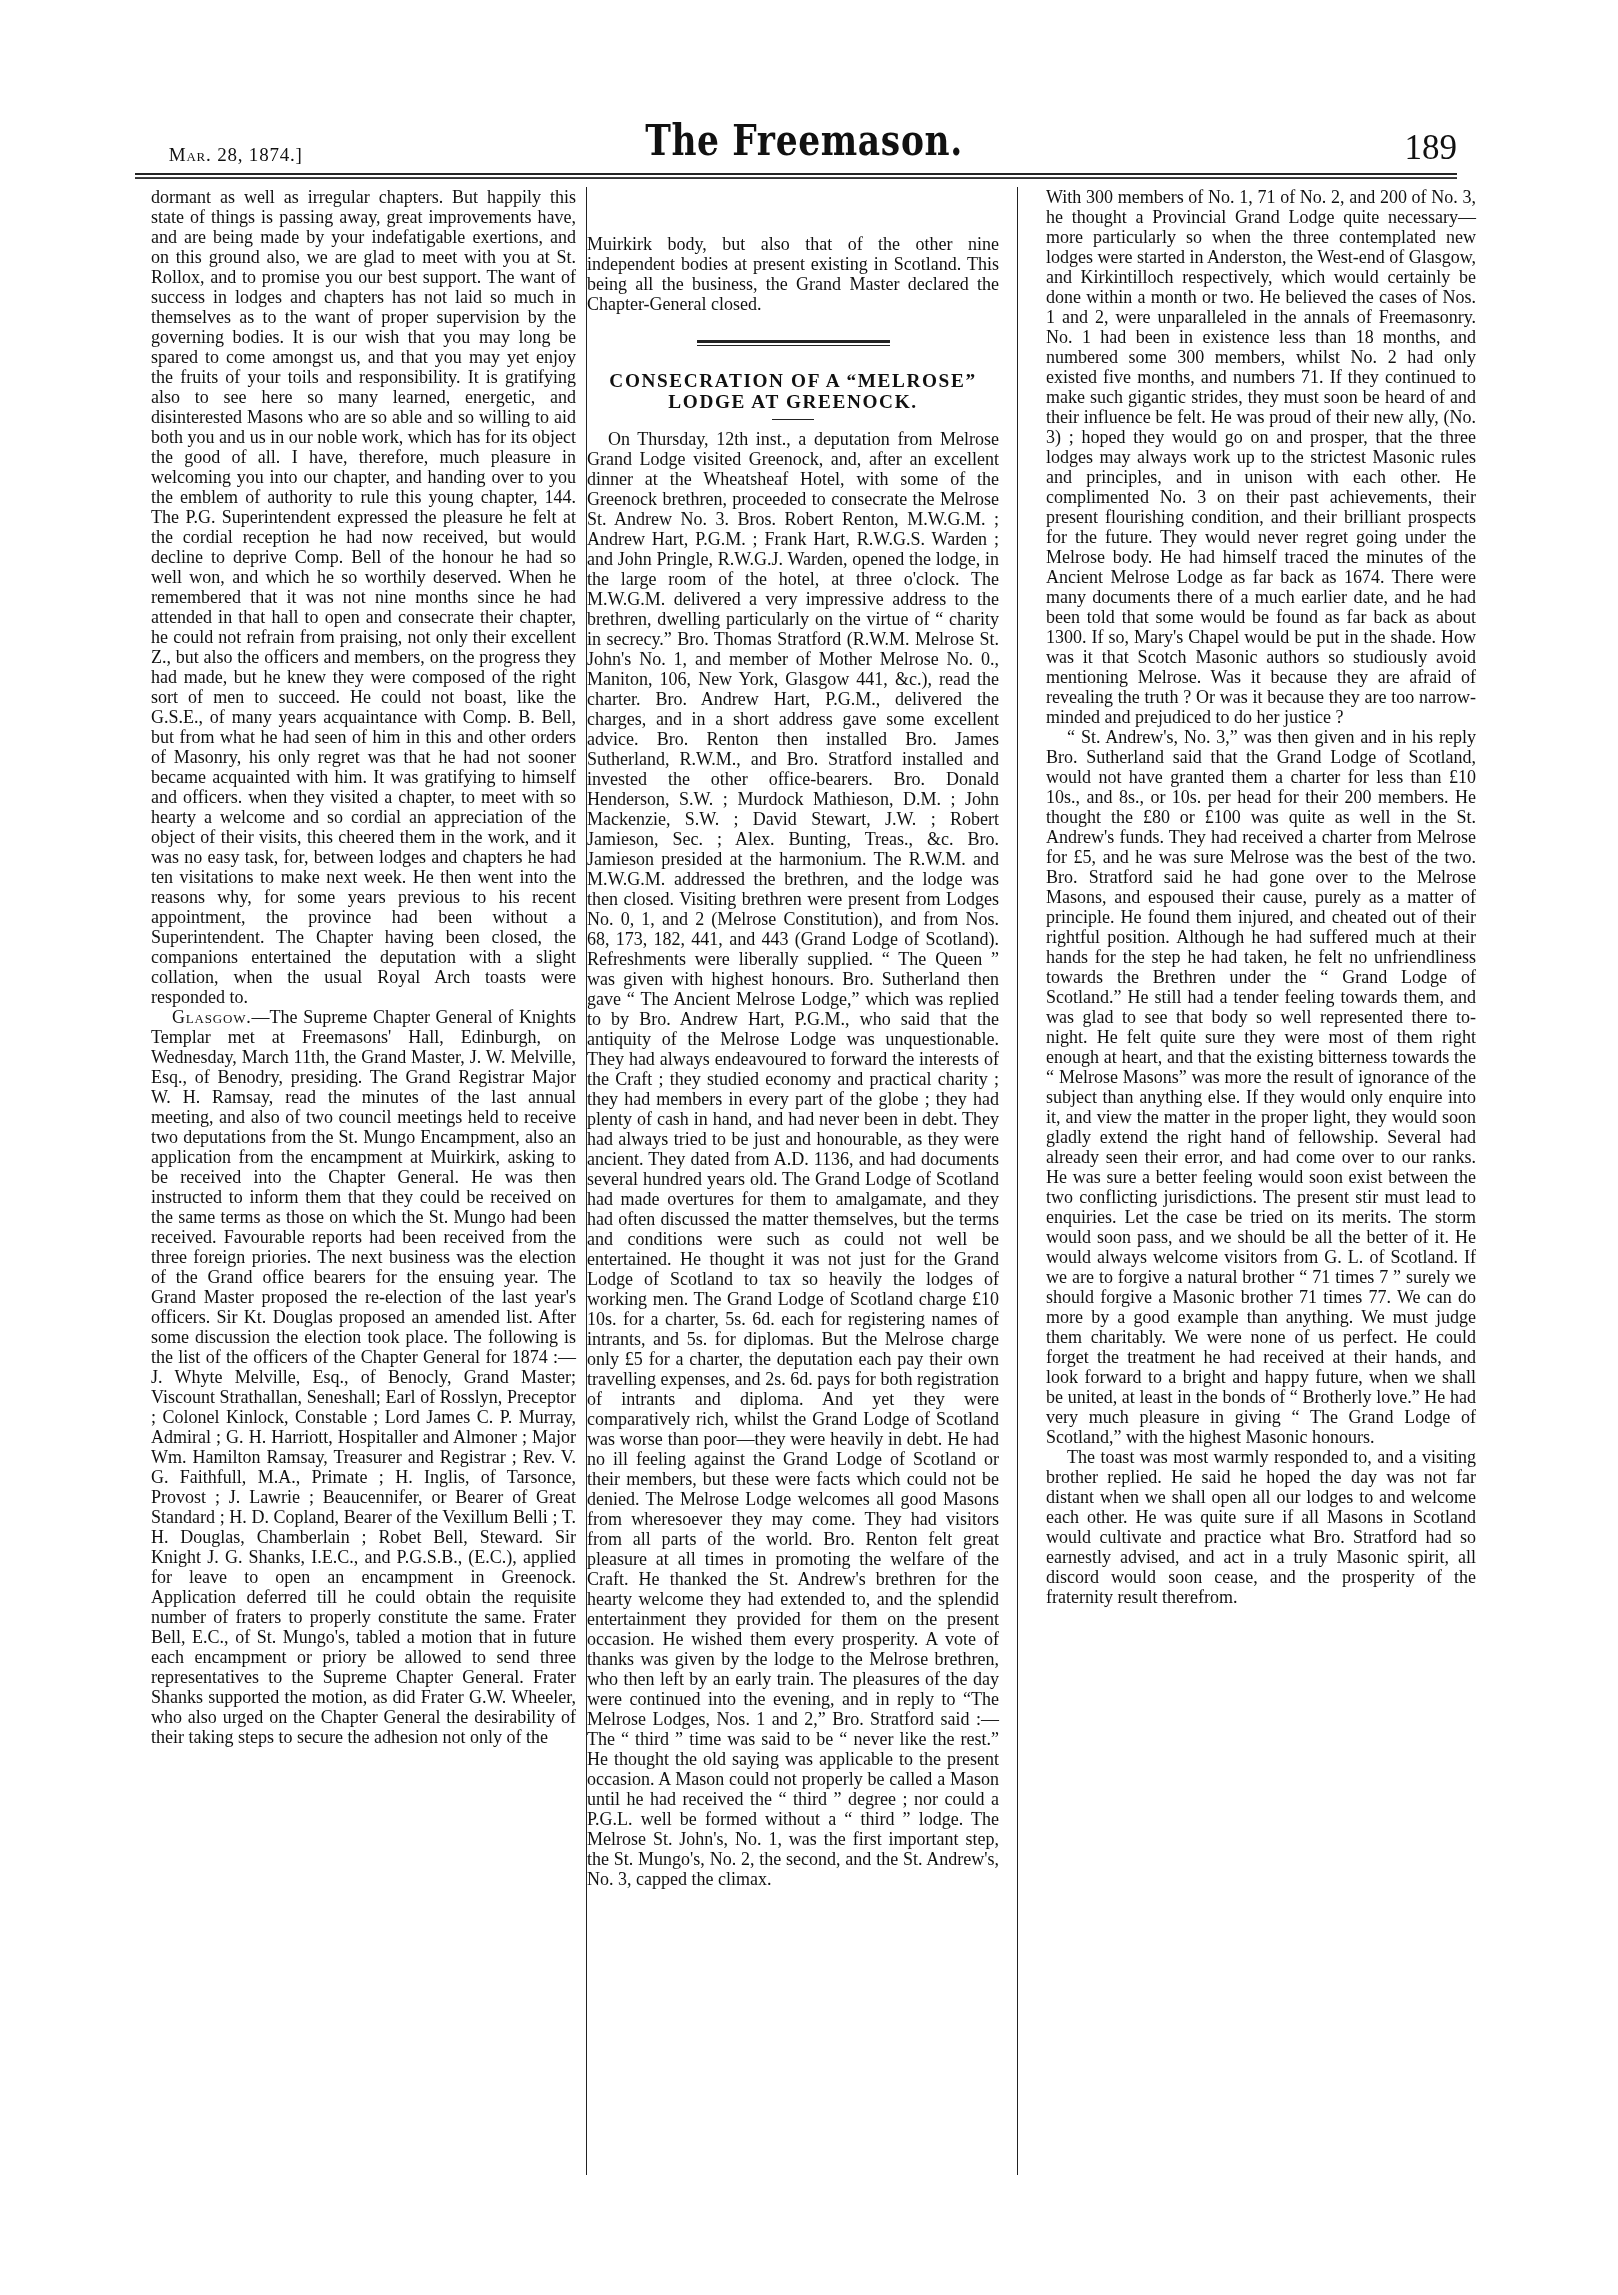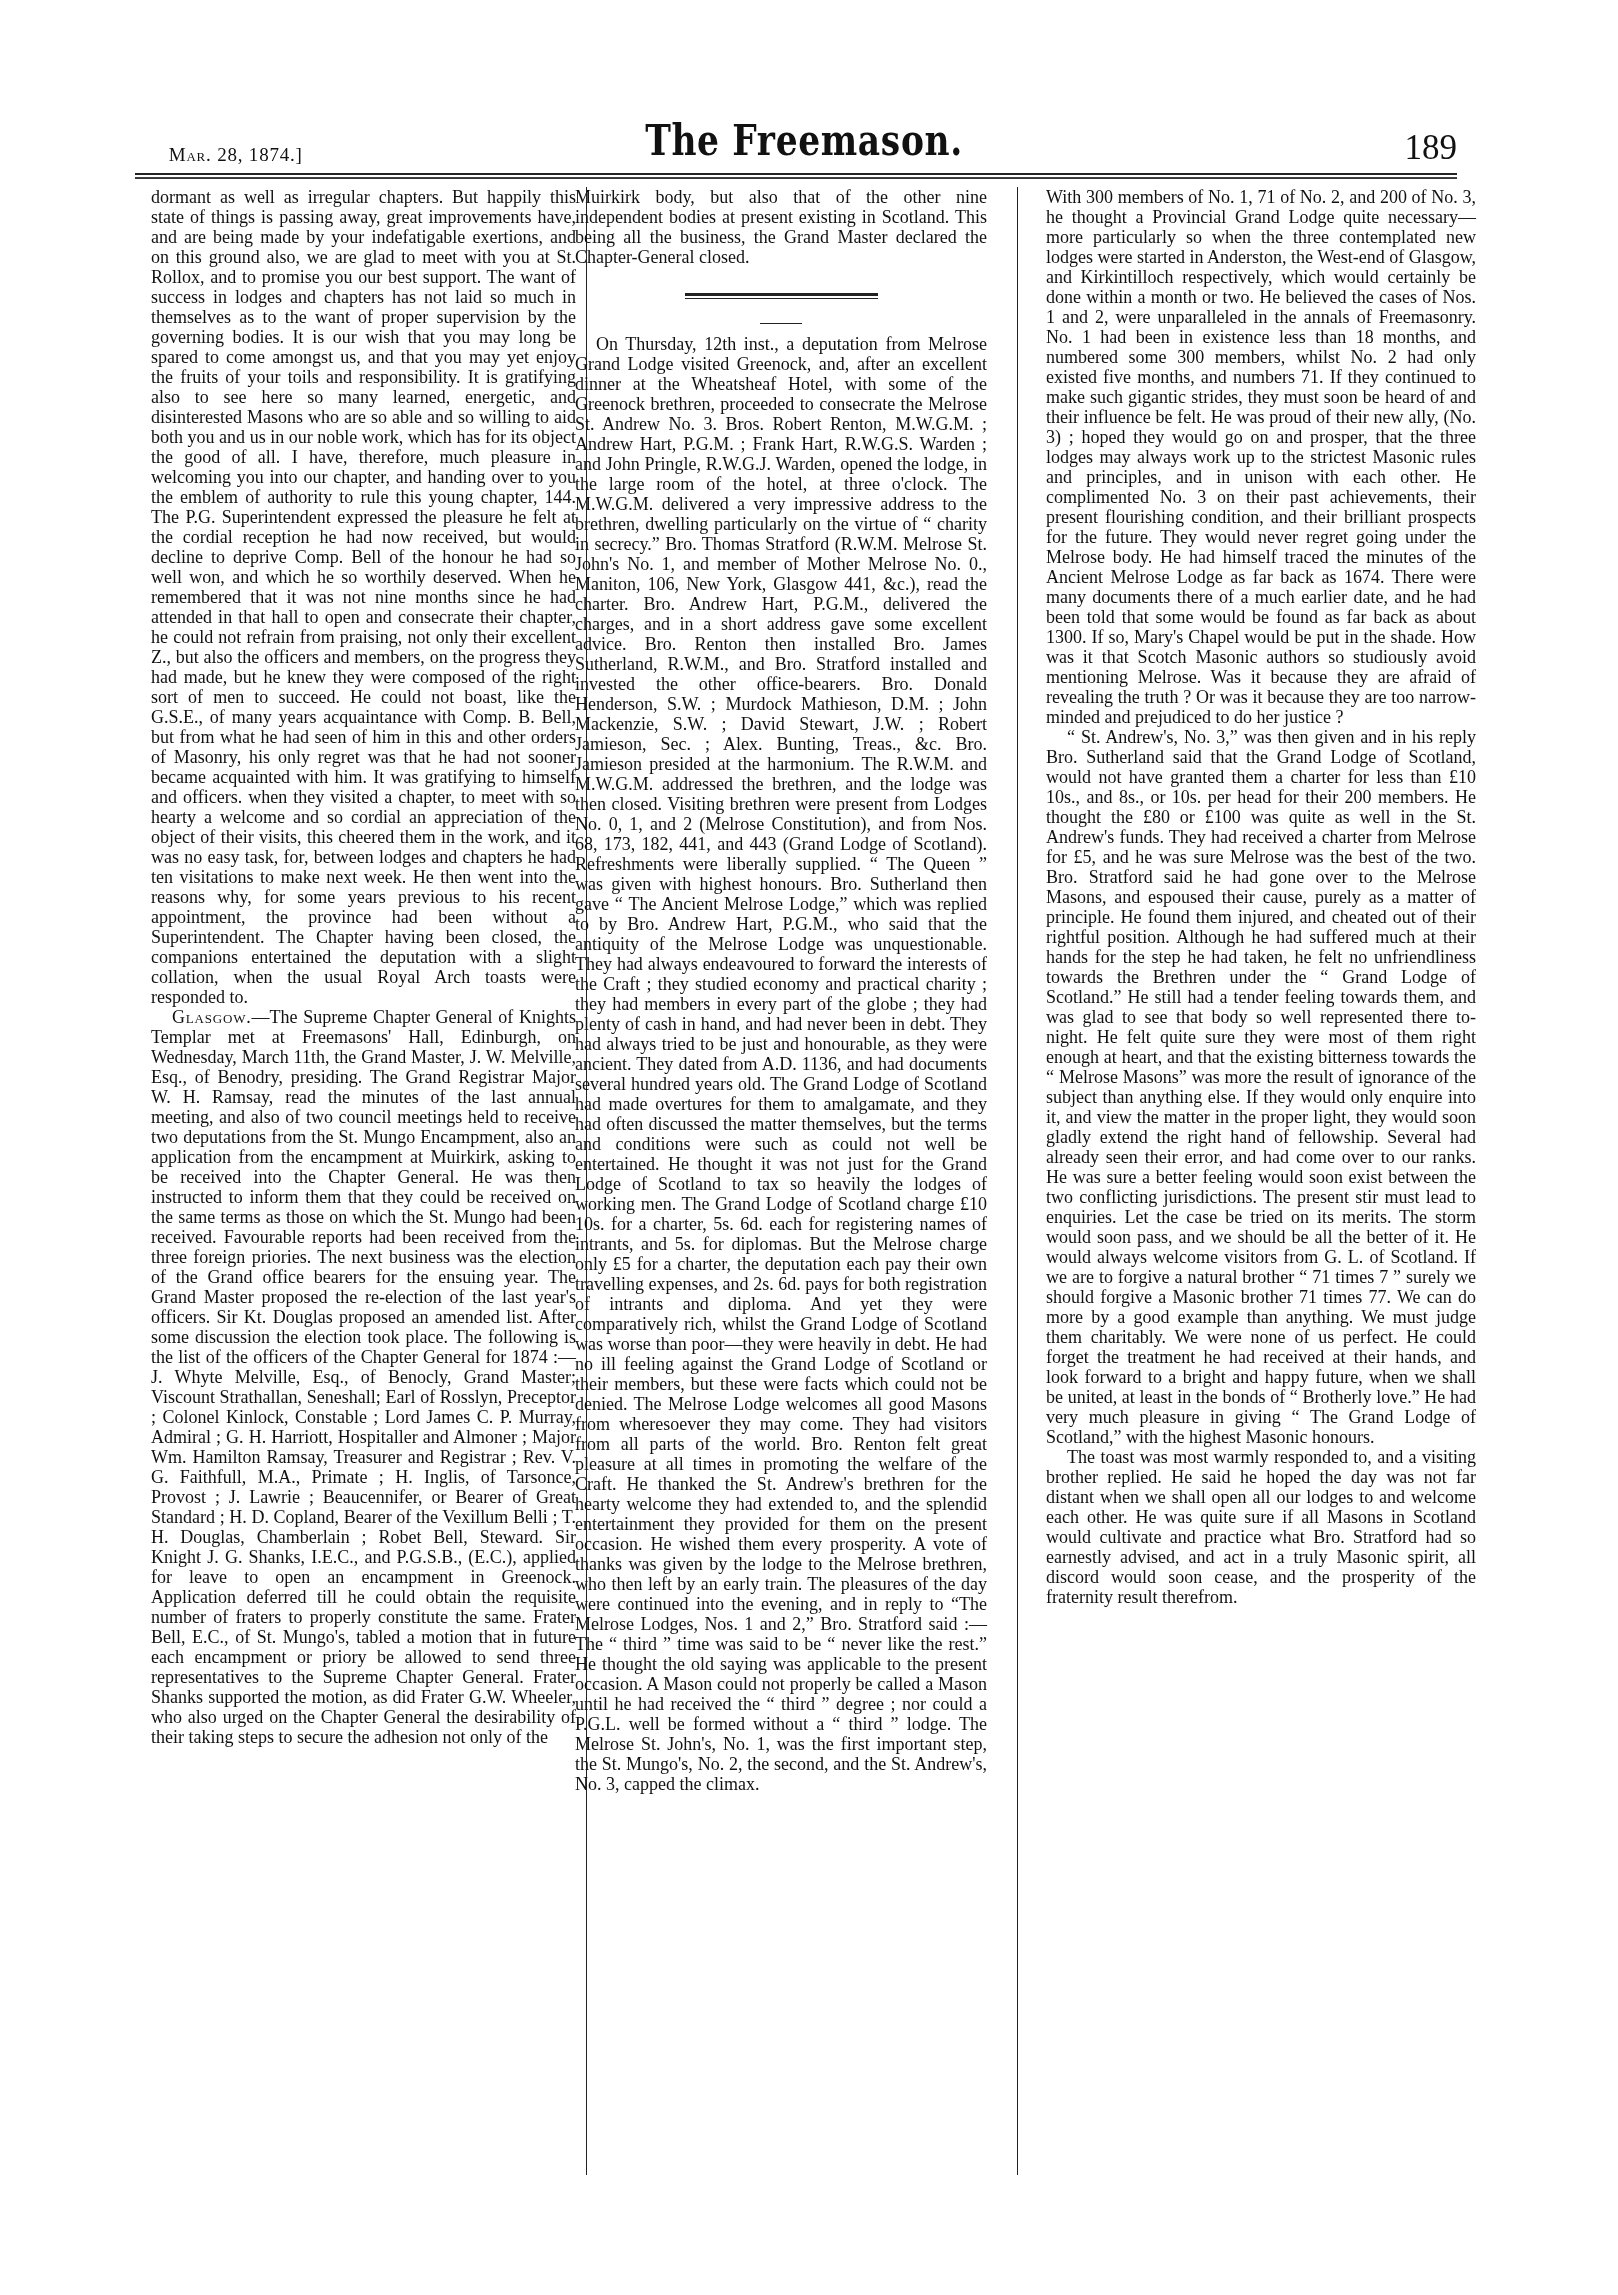--- a/index.html
+++ b/index.html
@@ -9,21 +9,21 @@
   .date { position: absolute; left: 17.7px; top: 31px; font-size: 19px; letter-spacing: 0.8px; font-variant: small-caps; }
   .title { position: absolute; left: 0; right: 0; top: 3.2px; text-align: center; font-family: "DejaVu Serif", "Liberation Serif", serif; font-size: 42px; font-weight: bold; letter-spacing: 0.8px; transform: scaleX(0.82); }
   .pageno { position: absolute; right: 0; top: 14.5px; font-size: 35px; }
   .rule { position: absolute; left: -16px; right: 0; top: 60px; height: 2.4px; border-top: 2.4px solid #222; border-bottom: 0.8px solid #444; }
   .rule2 { position: absolute; left: -16px; right: 0; top: 65px; height: 0; border-top: 1.6px solid #333; }
   .columns { position: absolute; top: 74px; left: 0; width: 1306px; height: 1988px; }
   .col { position: absolute; top: 0; font-size: 18px; line-height: 20px; text-align: justify; hyphens: none; }
   .col p { margin: 0; }
   .col p.indent { text-indent: 21px; }
   .c1 { left: 0; width: 425px; }
-  .c2 { left: 424px; width: 412px; }
+  .c2 { left: 436px; width: 412px; margin-top: 47px; }
   .c3 { left: 895px; width: 430px; }
   .divider { position: absolute; top: 0; width: 0; border-left: 1.6px solid #222; }
   .d1 { left: 435px; height: 1988px; }
   .d2 { left: 866px; height: 1988px; }
   .sep { margin: 26px auto 24px; width: 193px; border-top: 3.2px solid #222; border-bottom: 1.6px solid #222; height: 2.4px; }
   .heading { text-align: center; font-size: 19.3px; letter-spacing: 1.6px; line-height: 21px; margin: 0; }
   .shortrule { width: 42px; margin: 6.4px auto 9.7px; border-top: 1.6px solid #222; }
   .sc { font-variant: small-caps; letter-spacing: 0.8px; }
   .last { text-align-last: left; }
 </style>
@@ -43,20 +43,21 @@
     <div class="col c1">
       <p class="last">dormant as well as irregular chapters. But happily this state of things is passing away, great improvements have, and are being made by your indefatigable exertions, and on this ground also, we are glad to meet with you at St. Rollox, and to promise you our best support. The want of success in lodges and chapters has not laid so much in themselves as to the want of proper supervision by the governing bodies. It is our wish that you may long be spared to come amongst us, and that you may yet enjoy the fruits of your toils and responsibility. It is gratifying also to see here so many learned, energetic, and disinterested Masons who are so able and so willing to aid both you and us in our noble work, which has for its object the good of all. I have, therefore, much pleasure in welcoming you into our chapter, and handing over to you the emblem of authority to rule this young chapter, 144. The P.G. Superintendent expressed the pleasure he felt at the cordial reception he had now received, but would decline to deprive Comp. Bell of the honour he had so well won, and which he so worthily deserved. When he remembered that it was not nine months since he had attended in that hall to open and consecrate their chapter, he could not refrain from praising, not only their excellent Z., but also the officers and members, on the progress they had made, but he knew they were composed of the right sort of men to succeed. He could not boast, like the G.S.E., of many years acquaintance with Comp. B. Bell, but from what he had seen of him in this and other orders of Masonry, his only regret was that he had not sooner became acquainted with him. It was gratifying to himself and officers. when they visited a chapter, to meet with so hearty a welcome and so cordial an appreciation of the object of their visits, this cheered them in the work, and it was no easy task, for, between lodges and chapters he had ten visitations to make next week. He then went into the reasons why, for some years previous to his recent appointment, the province had been without a Superintendent. The Chapter having been closed, the companions entertained the deputation with a slight collation, when the usual Royal Arch toasts were responded to.</p>
       <p class="indent last"><span class="sc">Glasgow.</span><span>—The Supreme Chapter General of Knights Templar met at Freemasons' Hall, Edinburgh, on Wednesday, March 11th, the Grand Master, J. W. Melville, Esq., of Benodry, presiding. The Grand Registrar Major W. H. Ramsay, read the minutes of the last annual meeting, and also of two council meetings held to receive two deputations from the St. Mungo Encampment, also an application from the encampment at Muirkirk, asking to be received into the Chapter General. He was then instructed to inform them that they could be received on the same terms as those on which the St. Mungo had been received. Favourable reports had been received from the three foreign priories. The next business was the election of the Grand office bearers for the ensuing year. The Grand Master proposed the re-election of the last year's officers. Sir Kt. Douglas proposed an amended list. After some discussion the election took place. The following is the list of the officers of the Chapter General for 1874 :—J. Whyte Melville, Esq., of Benocly, Grand Master; Viscount Strathallan, Seneshall; Earl of Rosslyn, Preceptor ; Colonel Kinlock, Constable ; Lord James C. P. Murray, Admiral ; G. H. Harriott, Hospitaller and Almoner ; Major Wm. Hamilton Ramsay, Treasurer and Registrar ; Rev. V. G. Faithfull, M.A., Primate ; H. Inglis, of Tarsonce, Provost ; J. Lawrie ; Beaucennifer, or Bearer of Great Standard ; H. D. Copland, Bearer of the Vexillum Belli ; T. H. Douglas, Chamberlain ; Robet Bell, Steward. Sir Knight J. G. Shanks, I.E.C., and P.G.S.B., (E.C.), applied for leave to open an encampment in Greenock. Application deferred till he could obtain the requisite number of fraters to properly constitute the same. Frater Bell, E.C., of St. Mungo's, tabled a motion that in future each encampment or priory be allowed to send three representatives to the Supreme Chapter General. Frater Shanks supported the motion, as did Frater G.W. Wheeler, who also urged on the Chapter General the desirability of their taking steps to secure the adhesion not only of the</span></p>
     </div>
 
     <div class="divider d1"></div>
 
     <div class="col c2">
       <p class="last">Muirkirk body, but also that of the other nine independent bodies at present existing in Scotland. This being all the business, the Grand Master declared the Chapter-General closed.</p>
       <div class="sep"></div>
+      <h2 class="heading">CONSECRATION OF A “MELROSE” LODGE AT GREENOCK.</h2>
       <div class="shortrule"></div>
       <p class="indent last">On Thursday, 12th inst., a deputation from Melrose Grand Lodge visited Greenock, and, after an excellent dinner at the Wheatsheaf Hotel, with some of the Greenock brethren, proceeded to consecrate the Melrose St. Andrew No. 3. Bros. Robert Renton, M.W.G.M. ; Andrew Hart, P.G.M. ; Frank Hart, R.W.G.S. Warden ; and John Pringle, R.W.G.J. Warden, opened the lodge, in the large room of the hotel, at three o'clock. The M.W.G.M. delivered a very impressive address to the brethren, dwelling particularly on the virtue of “ charity in secrecy.” Bro. Thomas Stratford (R.W.M. Melrose St. John's No. 1, and member of Mother Melrose No. 0., Maniton, 106, New York, Glasgow 441, &amp;c.), read the charter. Bro. Andrew Hart, P.G.M., delivered the charges, and in a short address gave some excellent advice. Bro. Renton then installed Bro. James Sutherland, R.W.M., and Bro. Stratford installed and invested the other office-bearers. Bro. Donald Henderson, S.W. ; Murdock Mathieson, D.M. ; John Mackenzie, S.W. ; David Stewart, J.W. ; Robert Jamieson, Sec. ; Alex. Bunting, Treas., &amp;c. Bro. Jamieson presided at the harmonium. The R.W.M. and M.W.G.M. addressed the brethren, and the lodge was then closed. Visiting brethren were present from Lodges No. 0, 1, and 2 (Melrose Constitution), and from Nos. 68, 173, 182, 441, and 443 (Grand Lodge of Scotland). Refreshments were liberally supplied. “ The Queen ” was given with highest honours. Bro. Sutherland then gave “ The Ancient Melrose Lodge,” which was replied to by Bro. Andrew Hart, P.G.M., who said that the antiquity of the Melrose Lodge was unquestionable. They had always endeavoured to forward the interests of the Craft ; they studied economy and practical charity ; they had members in every part of the globe ; they had plenty of cash in hand, and had never been in debt. They had always tried to be just and honourable, as they were ancient. They dated from A.D. 1136, and had documents several hundred years old. The Grand Lodge of Scotland had made overtures for them to amalgamate, and they had often discussed the matter themselves, but the terms and conditions were such as could not well be entertained. He thought it was not just for the Grand Lodge of Scotland to tax so heavily the lodges of working men. The Grand Lodge of Scotland charge £10 10s. for a charter, 5s. 6d. each for registering names of intrants, and 5s. for diplomas. But the Melrose charge only £5 for a charter, the deputation each pay their own travelling expenses, and 2s. 6d. pays for both registration of intrants and diploma. And yet they were comparatively rich, whilst the Grand Lodge of Scotland was worse than poor—they were heavily in debt. He had no ill feeling against the Grand Lodge of Scotland or their members, but these were facts which could not be denied. The Melrose Lodge welcomes all good Masons from wheresoever they may come. They had visitors from all parts of the world. Bro. Renton felt great pleasure at all times in promoting the welfare of the Craft. He thanked the St. Andrew's brethren for the hearty welcome they had extended to, and the splendid entertainment they provided for them on the present occasion. He wished them every prosperity. A vote of thanks was given by the lodge to the Melrose brethren, who then left by an early train. The pleasures of the day were continued into the evening, and in reply to “The Melrose Lodges, Nos. 1 and 2,” Bro. Stratford said :—The “ third ” time was said to be “ never like the rest.” He thought the old saying was applicable to the present occasion. A Mason could not properly be called a Mason until he had received the “ third ” degree ; nor could a P.G.L. well be formed without a “ third ” lodge. The Melrose St. John's, No. 1, was the first important step, the St. Mungo's, No. 2, the second, and the St. Andrew's, No. 3, capped the climax.</p>
     </div>
 
     <div class="divider d2"></div>
 
     <div class="col c3">
       <p class="last">With 300 members of No. 1, 71 of No. 2, and 200 of No. 3, he thought a Provincial Grand Lodge quite necessary—more particularly so when the three contemplated new lodges were started in Anderston, the West-end of Glasgow, and Kirkintilloch respectively, which would certainly be done within a month or two. He believed the cases of Nos. 1 and 2, were unparalleled in the annals of Freemasonry. No. 1 had been in existence less than 18 months, and numbered some 300 members, whilst No. 2 had only existed five months, and numbers 71. If they continued to make such gigantic strides, they must soon be heard of and their influence be felt. He was proud of their new ally, (No. 3) ; hoped they would go on and prosper, that the three lodges may always work up to the strictest Masonic rules and principles, and in unison with each other. He complimented No. 3 on their past achievements, their present flourishing condition, and their brilliant prospects for the future. They would never regret going under the Melrose body. He had himself traced the minutes of the Ancient Melrose Lodge as far back as 1674. There were many documents there of a much earlier date, and he had been told that some would be found as far back as about 1300. If so, Mary's Chapel would be put in the shade. How was it that Scotch Masonic authors so studiously avoid mentioning Melrose. Was it because they are afraid of revealing the truth ? Or was it because they are too narrow-minded and prejudiced to do her justice ?</p>
       <p class="indent last">“ St. Andrew's, No. 3,” was then given and in his reply Bro. Sutherland said that the Grand Lodge of Scotland, would not have granted them a charter for less than £10 10s., and 8s., or 10s. per head for their 200 members. He thought the £80 or £100 was quite as well in the St. Andrew's funds. They had received a charter from Melrose for £5, and he was sure Melrose was the best of the two. Bro. Stratford said he had gone over to the Melrose Masons, and espoused their cause, purely as a matter of principle. He found them injured, and cheated out of their rightful position. Although he had suffered much at their hands for the step he had taken, he felt no unfriendliness towards the Brethren under the “ Grand Lodge of Scotland.” He still had a tender feeling towards them, and was glad to see that body so well represented there to-night. He felt quite sure they were most of them right enough at heart, and that the existing bitterness towards the “ Melrose Masons” was more the result of ignorance of the subject than anything else. If they would only enquire into it, and view the matter in the proper light, they would soon gladly extend the right hand of fellowship. Several had already seen their error, and had come over to our ranks. He was sure a better feeling would soon exist between the two conflicting jurisdictions. The present stir must lead to enquiries. Let the case be tried on its merits. The storm would soon pass, and we should be all the better of it. He would always welcome visitors from G. L. of Scotland. If we are to forgive a natural brother “ 71 times 7 ” surely we should forgive a Masonic brother 71 times 77. We can do more by a good example than anything. We must judge them charitably. We were none of us perfect. He could forget the treatment he had received at their hands, and look forward to a bright and happy future, when we shall be united, at least in the bonds of “ Brotherly love.” He had very much pleasure in giving “ The Grand Lodge of Scotland,” with the highest Masonic honours.</p>
       <p class="indent last">The toast was most warmly responded to, and a visiting brother replied. He said he hoped the day was not far distant when we shall open all our lodges to and welcome each other. He was quite sure if all Masons in Scotland would cultivate and practice what Bro. Stratford had so earnestly advised, and act in a truly Masonic spirit, all discord would soon cease, and the prosperity of the fraternity result therefrom.</p>

